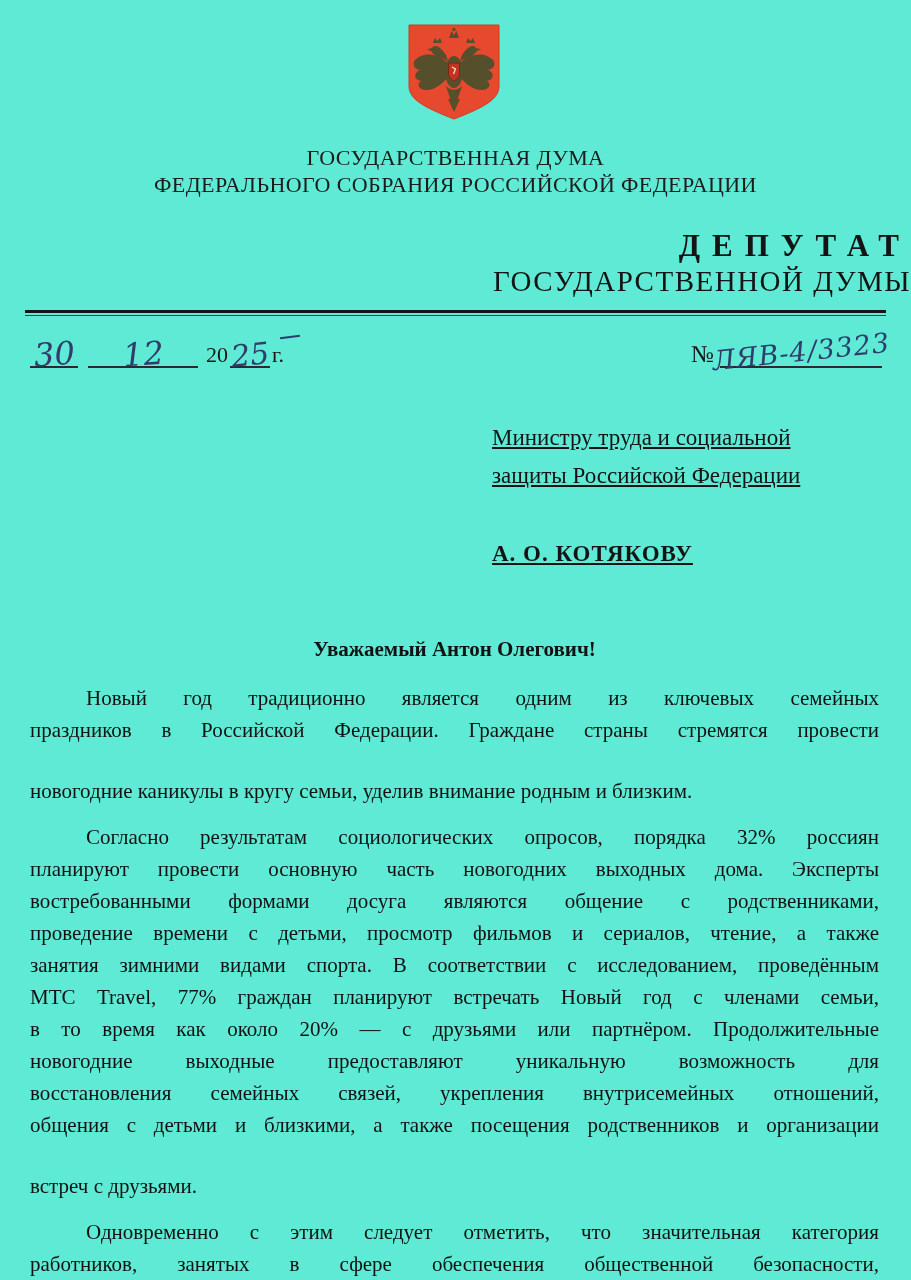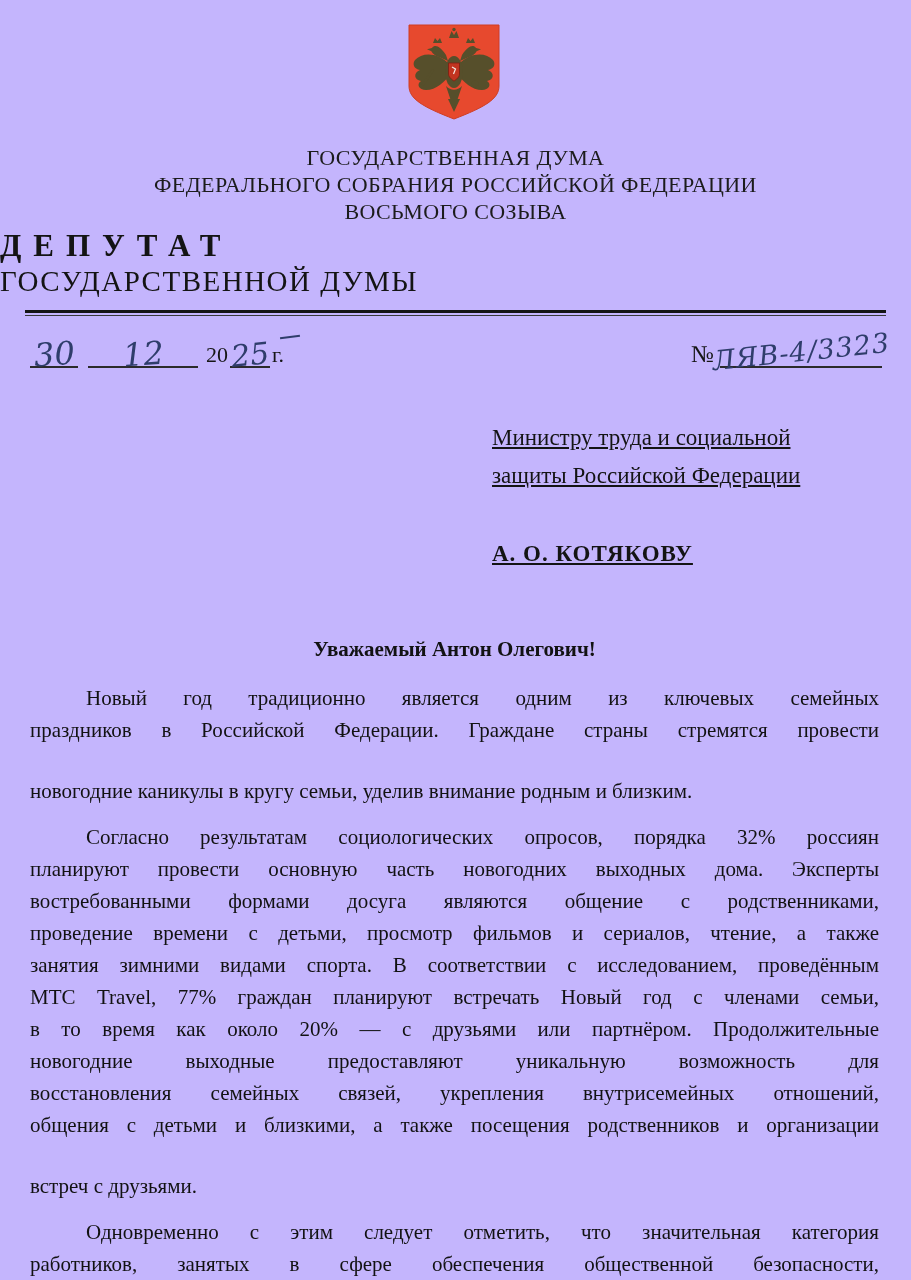--- a/index.html
+++ b/index.html
@@ -1,36 +1,36 @@
 <!DOCTYPE html>
 <html lang="ru"><head>
 <meta charset="utf-8">
 <style>
   * { margin:0; padding:0; box-sizing:border-box; }
   html,body { background:#ffffff; }
   .page {
     position:relative;
     width:911px; height:1280px;
     margin:0 auto;
-    background:#c4b5fd;
+    background:#5eead4;
     font-family:"Liberation Serif","DejaVu Serif",serif;
     color:#161616;
     overflow:hidden;
   }
 
   
   .emblem { position:absolute; top:22px; left:402px; width:104px; height:101px; }
 
   
   .org-block {
     position:absolute; top:144px; left:0; width:100%;
     text-align:center; font-size:22px; line-height:27px;
     letter-spacing:0.4px; color:#1c1c1c;
   }
-  .deputy-block { position:absolute; top:228px; left:0; width:100%; text-align:left; color:#141414; }
+  .deputy-block { position:absolute; top:228px; left:0; width:100%; text-align:right; color:#141414; }
   .deputy-title { font-size:31px; font-weight:bold; letter-spacing:12px; line-height:36px; }
   .deputy-subtitle { font-size:29px; letter-spacing:1.5px; line-height:34px; }
 
   .divider {
     position:absolute; top:310px; left:25px; width:861px;
     border-top:3px solid #151515;
   }
   .divider::after { content:""; display:block; margin-top:2px; border-top:1.5px solid #3a3a3a; }
 
   
@@ -99,21 +99,20 @@
       <rect x="25" y="46" width="2.4" height="19" transform="rotate(34 26 55)"></rect>
       <circle cx="73" cy="62" r="3.4"></circle>
     </g>
     <path d="M46.5 41 H57.5 V52 C57.5 56 52 59 52 59 C52 59 46.5 56 46.5 52 Z" fill="#c23420" stroke="#801d10" stroke-width="0.8"></path>
     <path d="M50 45 l3.5 2 -2 5" stroke="#f4e9e4" stroke-width="1.2" fill="none"></path>
   </svg>
 
   <div class="org-block">
     <div>ГОСУДАРСТВЕННАЯ ДУМА</div>
     <div>ФЕДЕРАЛЬНОГО СОБРАНИЯ РОССИЙСКОЙ ФЕДЕРАЦИИ</div>
-    <div>ВОСЬМОГО СОЗЫВА</div>
   </div>
 
   <div class="deputy-block">
     <div class="deputy-title">ДЕПУТАТ</div>
     <div class="deputy-subtitle">ГОСУДАРСТВЕННОЙ ДУМЫ</div>
   </div>
 
   <div class="divider"></div>
 
   <div class="ref-row">

